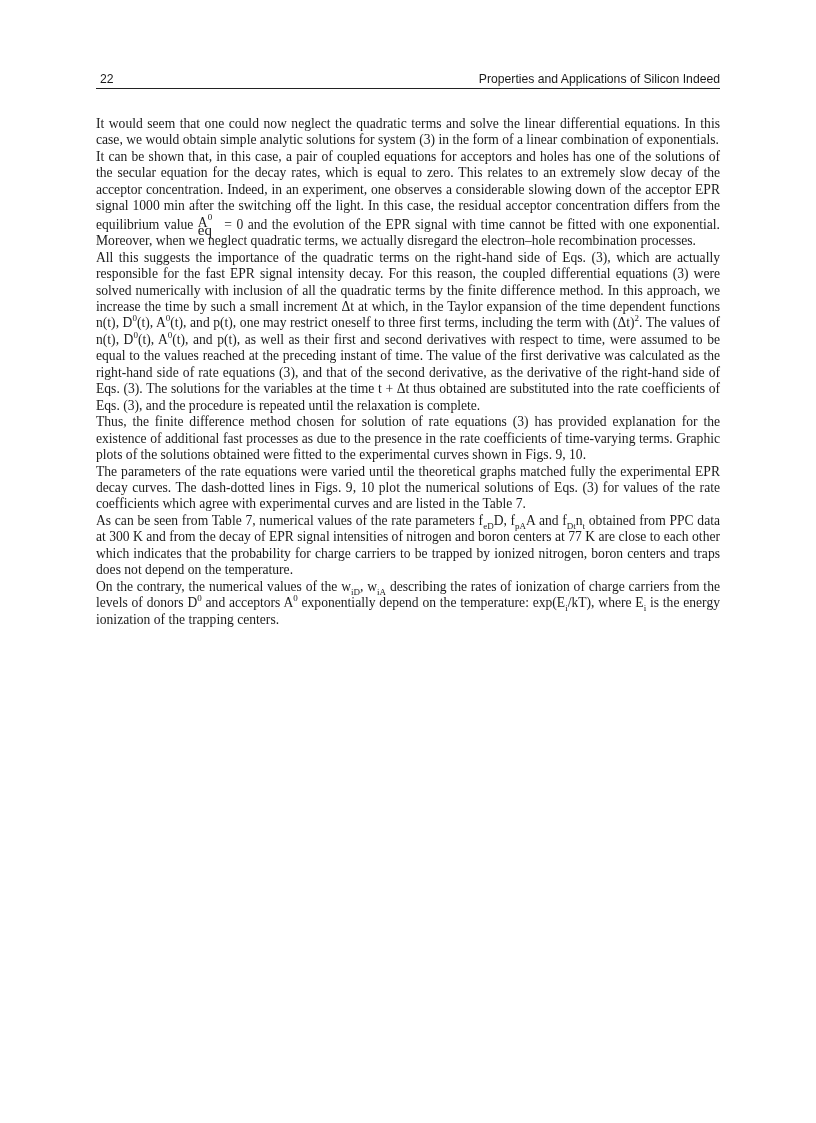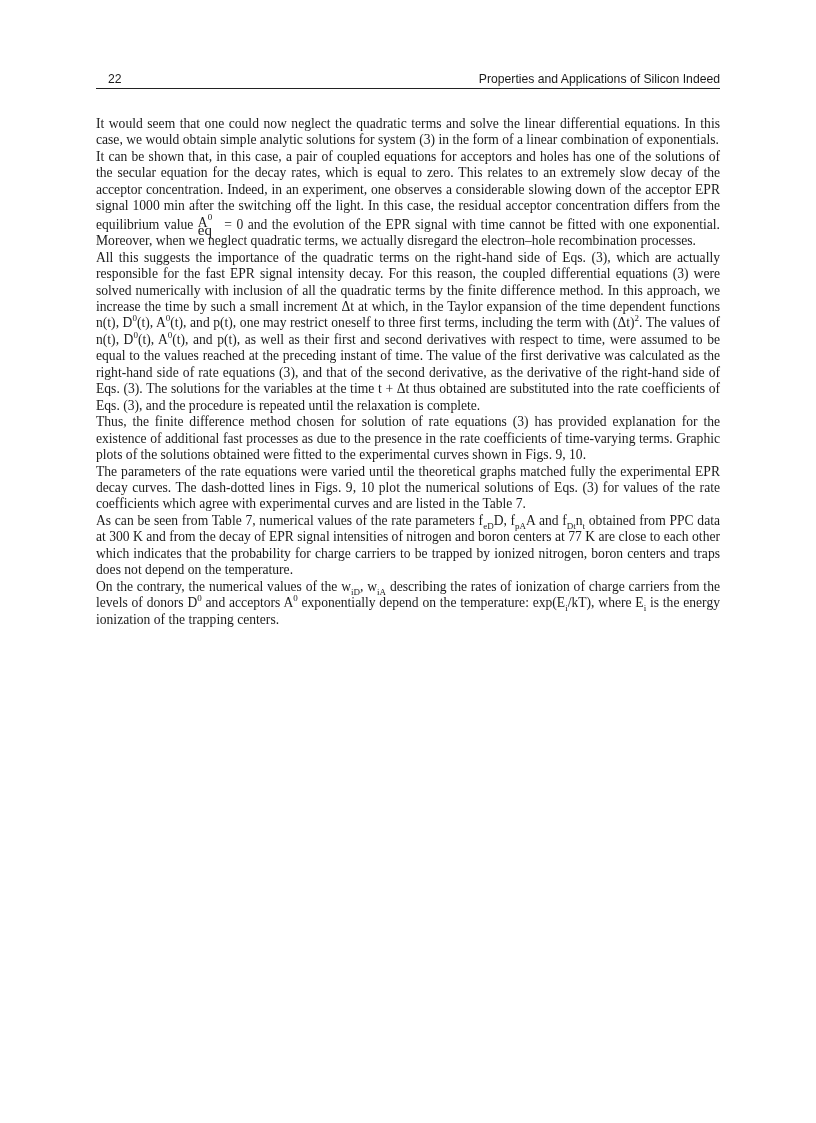--- a/index.html
+++ b/index.html
@@ -2,21 +2,21 @@
 <html><head>
 <meta charset="utf-8">
 <style>
   html, body { margin:0; padding:0; background:#ffffff; }
   body { width:816px; height:1123px; position:relative; overflow:hidden; color:#1a1a1a; }
   .page-header {
     position:absolute; left:96px; top:70px; width:624px; height:18px;
     border-bottom:1.3px solid #222;
     font-family:"Liberation Sans", sans-serif; font-size:12.2px;
   }
-  .page-header .num { position:absolute; left:12px; top:2px; }
+  .page-header .num { position:absolute; left:4px; top:2px; }
   .page-header .title { position:absolute; right:0; top:2px; }
   .body-text {
     position:absolute; left:96px; top:116px; width:624px;
     font-family:Liberation Serif, serif; font-size:13.6px; line-height:16.45px;
     text-align:justify;
   }
   .body-text p { margin:0; text-align:justify; }
   sup, sub { font-size:9px; line-height:0; }
   .aeq { display:inline-block; position:relative; width:22px; height:14px; }
   .aeq .A { position:absolute; left:0; top:0; }

